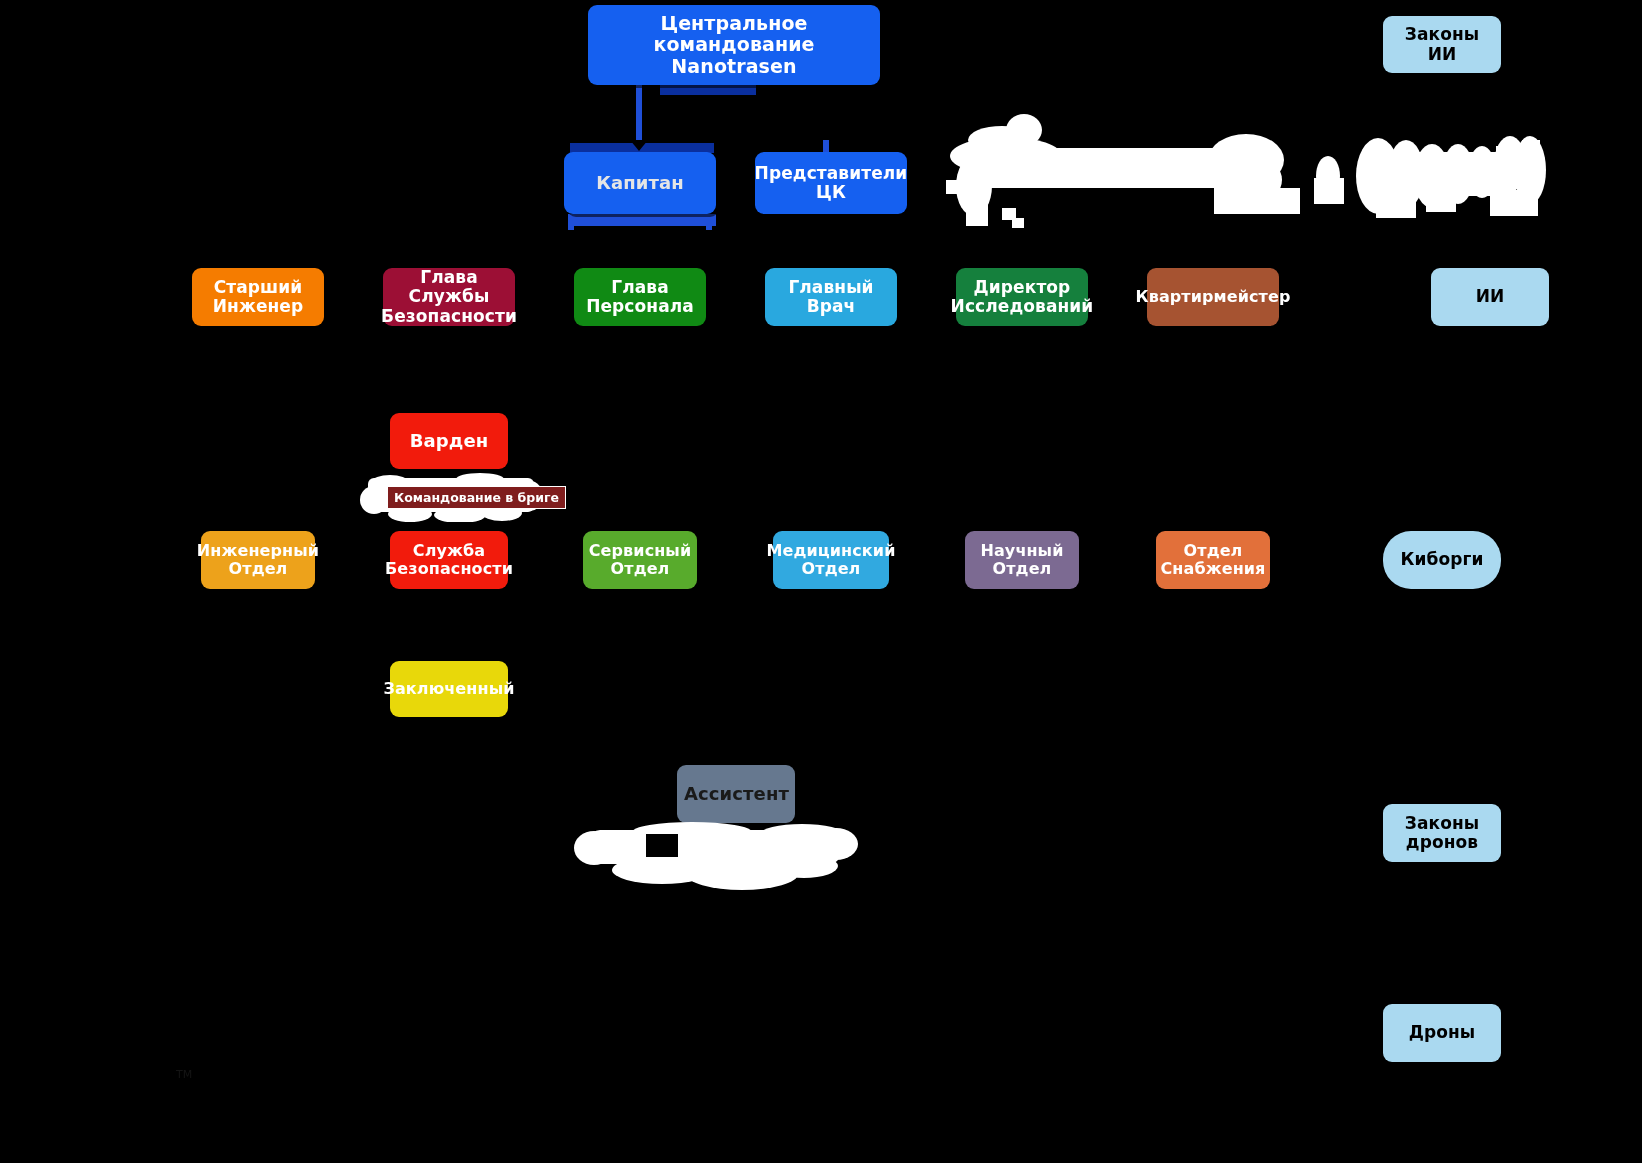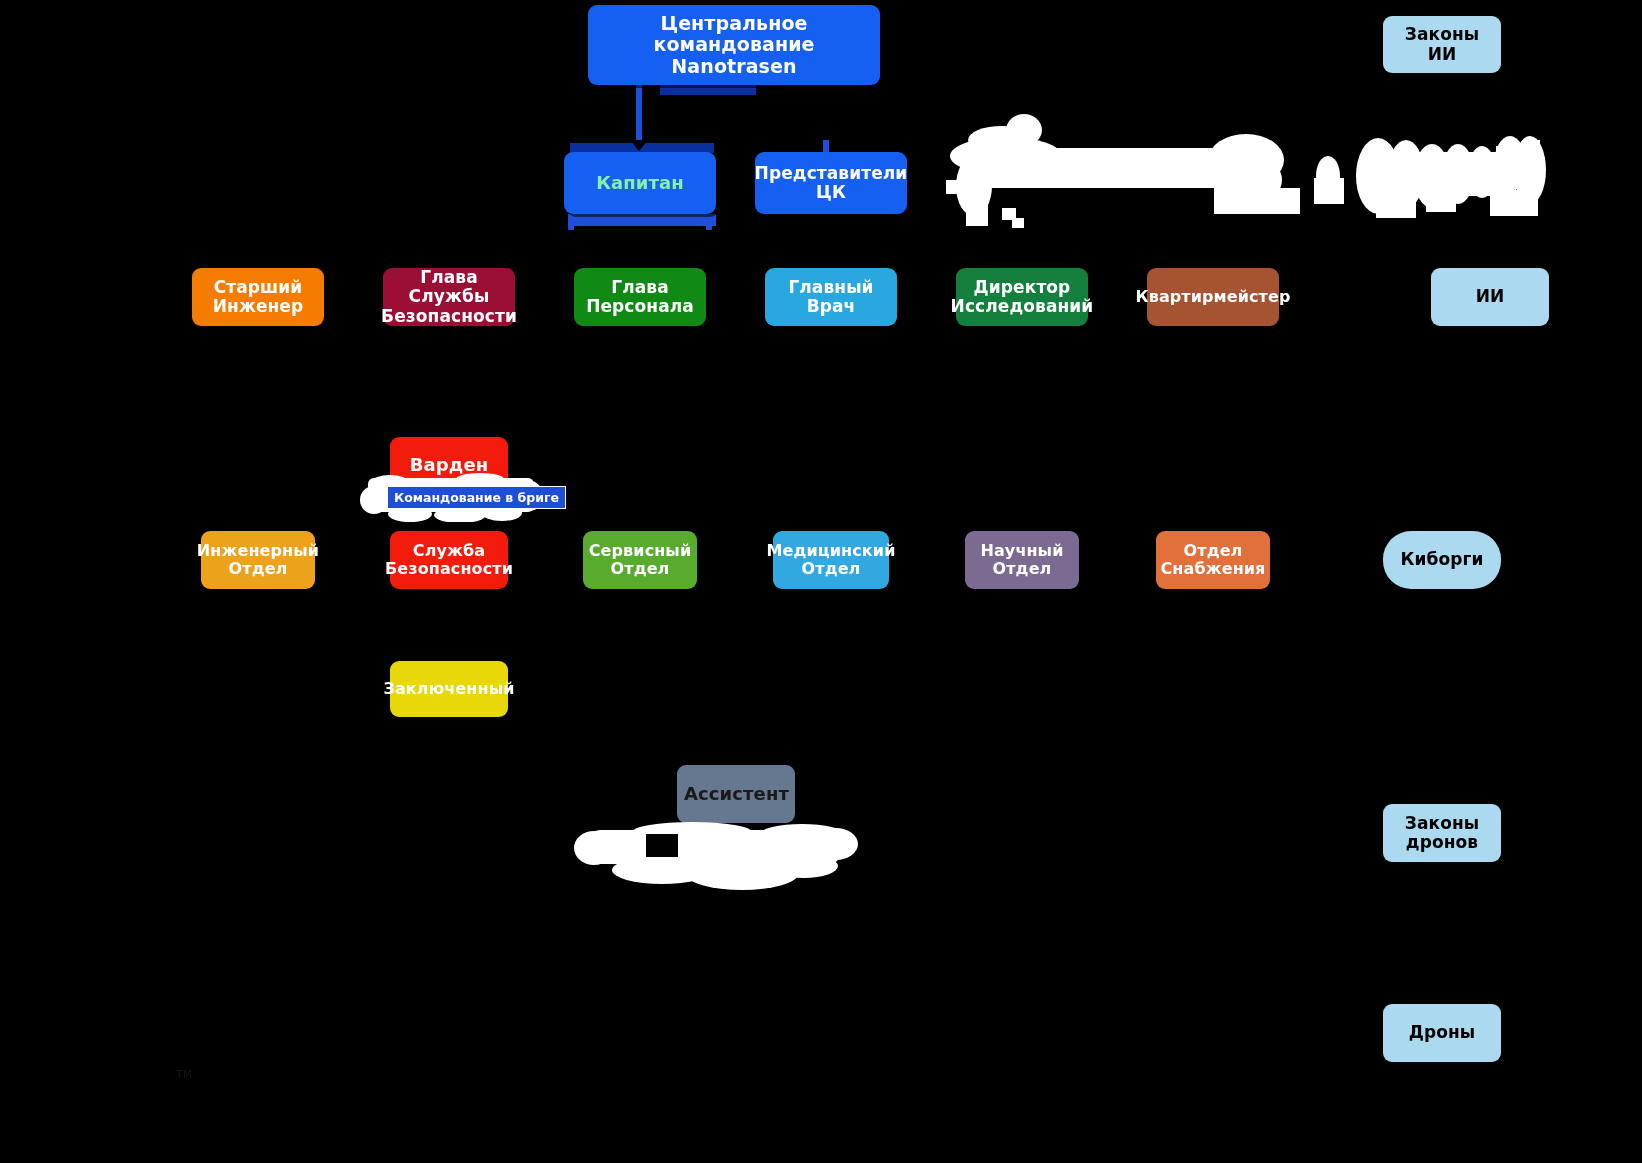--- a/index.html
+++ b/index.html
@@ -47,21 +47,21 @@
   .edge {
     position: absolute;
     background: #1f4fd8;
     z-index: 1;
   }
   .edge.dark {
     background: #0a2f9e;
   }
   .smalllabel {
     position: absolute;
-    background: #1d4ed8;
+    background: #7f1d1d;
     color: #ffffff;
     border: 1px solid #ffffff;
     font-size: 12.5px;
     font-weight: bold;
     padding: 3px 6px;
     z-index: 7;
     white-space: nowrap;
     font-family: "DejaVu Sans", sans-serif;
   }
   .smalllabel.masked {
@@ -158,35 +158,35 @@
       <ellipse cx="170" cy="56" rx="56" ry="16"></ellipse>
       <ellipse cx="232" cy="48" rx="34" ry="12"></ellipse>
       <ellipse cx="120" cy="14" rx="60" ry="10"></ellipse>
       <ellipse cx="230" cy="16" rx="42" ry="10"></ellipse>
     </g>
   </svg>
 
   <div class="node shadow" style="left: 588px; top: 5px; width: 292px; height: 80px; background: rgb(21, 96, 240); color: rgb(255, 255, 255); font-size: 19px;"><span>Центральное командование
 Nanotrasen</span></div>
   <div class="node shadow" style="left: 1383px; top: 16px; width: 118px; height: 57px; background: rgb(170, 217, 240); color: rgb(0, 0, 0); font-size: 17px;"><span>Законы ИИ</span></div>
-  <div class="node shadow" style="left: 564px; top: 152px; width: 152px; height: 62px; background: rgb(21, 96, 240); color: #86efac; font-size: 18px;"><span>Капитан</span></div>
+  <div class="node shadow" style="left: 564px; top: 152px; width: 152px; height: 62px; background: rgb(21, 96, 240); color: #e5e5e5; font-size: 18px;"><span>Капитан</span></div>
   <div class="node shadow" style="left: 755px; top: 152px; width: 152px; height: 62px; background: rgb(21, 96, 240); color: rgb(255, 255, 255); font-size: 17px;"><span>Представители
 ЦК</span></div>
   <div class="node shadow" style="left: 192px; top: 268px; width: 132px; height: 58px; background: rgb(245, 124, 0); color: rgb(255, 255, 255); font-size: 17px;"><span>Старший
 Инженер</span></div>
   <div class="node shadow" style="left: 383px; top: 268px; width: 132px; height: 58px; background: rgb(156, 15, 53); color: rgb(255, 255, 255); font-size: 17px;"><span>Глава Службы
 Безопасности</span></div>
   <div class="node shadow" style="left: 574px; top: 268px; width: 132px; height: 58px; background: rgb(16, 138, 20); color: rgb(255, 255, 255); font-size: 17px;"><span>Глава
 Персонала</span></div>
   <div class="node shadow" style="left: 765px; top: 268px; width: 132px; height: 58px; background: rgb(41, 168, 223); color: rgb(255, 255, 255); font-size: 17px;"><span>Главный Врач</span></div>
   <div class="node shadow" style="left: 956px; top: 268px; width: 132px; height: 58px; background: #15803d; color: rgb(255, 255, 255); font-size: 17px;"><span>Директор
 Исследований</span></div>
   <div class="node shadow" style="left: 1147px; top: 268px; width: 132px; height: 58px; background: rgb(166, 83, 49); color: rgb(255, 255, 255); font-size: 16px;"><span>Квартирмейстер</span></div>
   <div class="node shadow" style="left: 1383px; top: 268px; width: 118px; height: 58px; background: rgb(170, 217, 240); color: rgb(0, 0, 0); font-size: 17px; margin-left: 48px;"><span>ИИ</span></div>
-  <div class="node shadow" style="left: 390px; top: 413px; width: 118px; height: 56px; background: rgb(242, 27, 12); color: rgb(255, 255, 255); font-size: 18px; margin-top: 24px;"><span>Варден</span></div>
+  <div class="node shadow" style="left: 390px; top: 413px; width: 118px; height: 56px; background: rgb(242, 27, 12); color: rgb(255, 255, 255); font-size: 18px;"><span>Варден</span></div>
   <div class="node shadow" style="left: 201px; top: 531px; width: 114px; height: 58px; background: rgb(237, 162, 27); color: rgb(255, 255, 255); font-size: 16px;"><span>Инженерный
 Отдел</span></div>
   <div class="node shadow" style="left: 390px; top: 531px; width: 118px; height: 58px; background: rgb(242, 27, 12); color: rgb(255, 255, 255); font-size: 16px;"><span>Служба
 Безопасности</span></div>
   <div class="node shadow" style="left: 583px; top: 531px; width: 114px; height: 58px; background: rgb(88, 171, 44); color: rgb(255, 255, 255); font-size: 16px;"><span>Сервисный
 Отдел</span></div>
   <div class="node shadow" style="left: 773px; top: 531px; width: 116px; height: 58px; background: rgb(49, 169, 224); color: rgb(255, 255, 255); font-size: 16px;"><span>Медицинский
 Отдел</span></div>
   <div class="node shadow" style="left: 965px; top: 531px; width: 114px; height: 58px; background: rgb(124, 106, 146); color: rgb(255, 255, 255); font-size: 16px;"><span>Научный
 Отдел</span></div>

